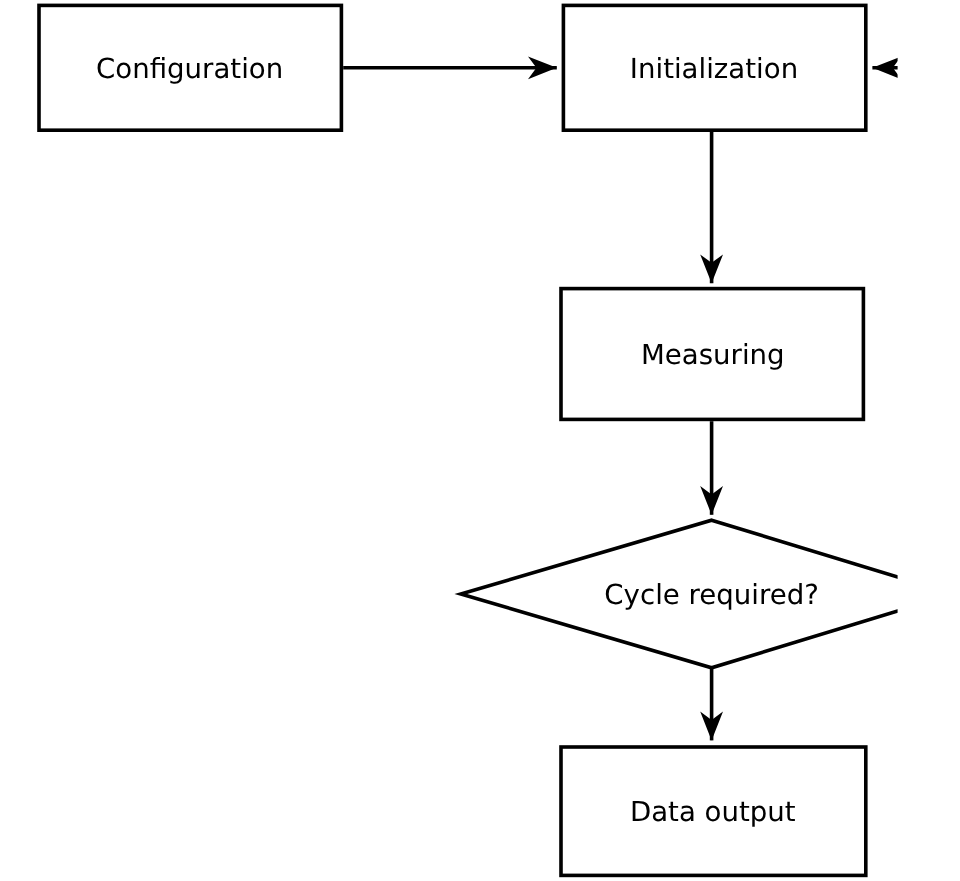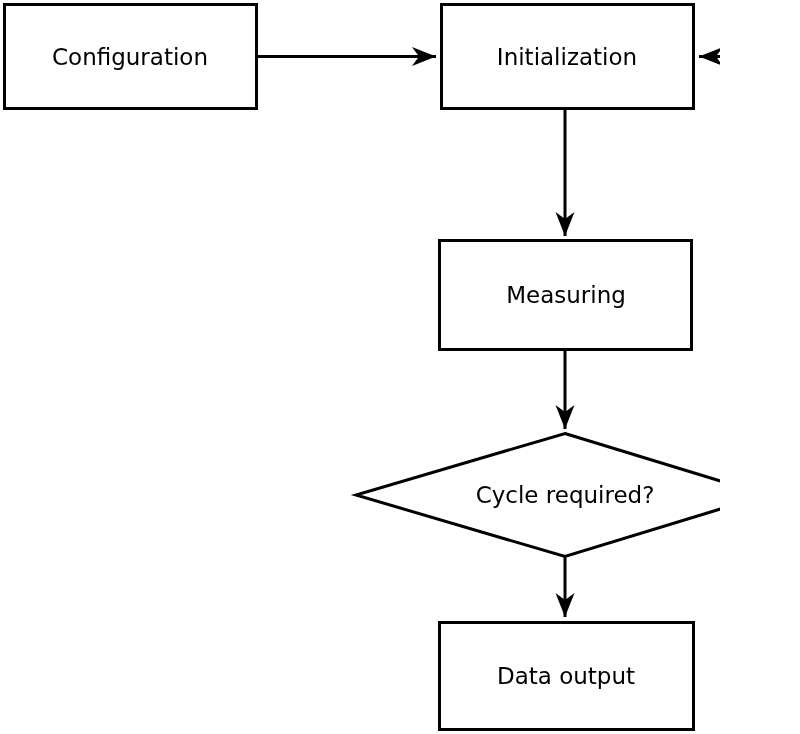--- a/index.html
+++ b/index.html
@@ -10,20 +10,21 @@
   html, body {
     margin: 0;
     padding: 0;
     background: var(--bg);
   }
   .canvas-wrap {
     width: 720px;
     height: 734px;
     background: var(--bg);
     overflow: hidden;
+    padding-left: 28px;
   }
   svg { display: block; }
   .node-shape {
     fill: var(--fill);
     stroke: var(--stroke);
     stroke-width: 3;
     stroke-miterlimit: 10;
   }
   .edge {
     fill: none;

